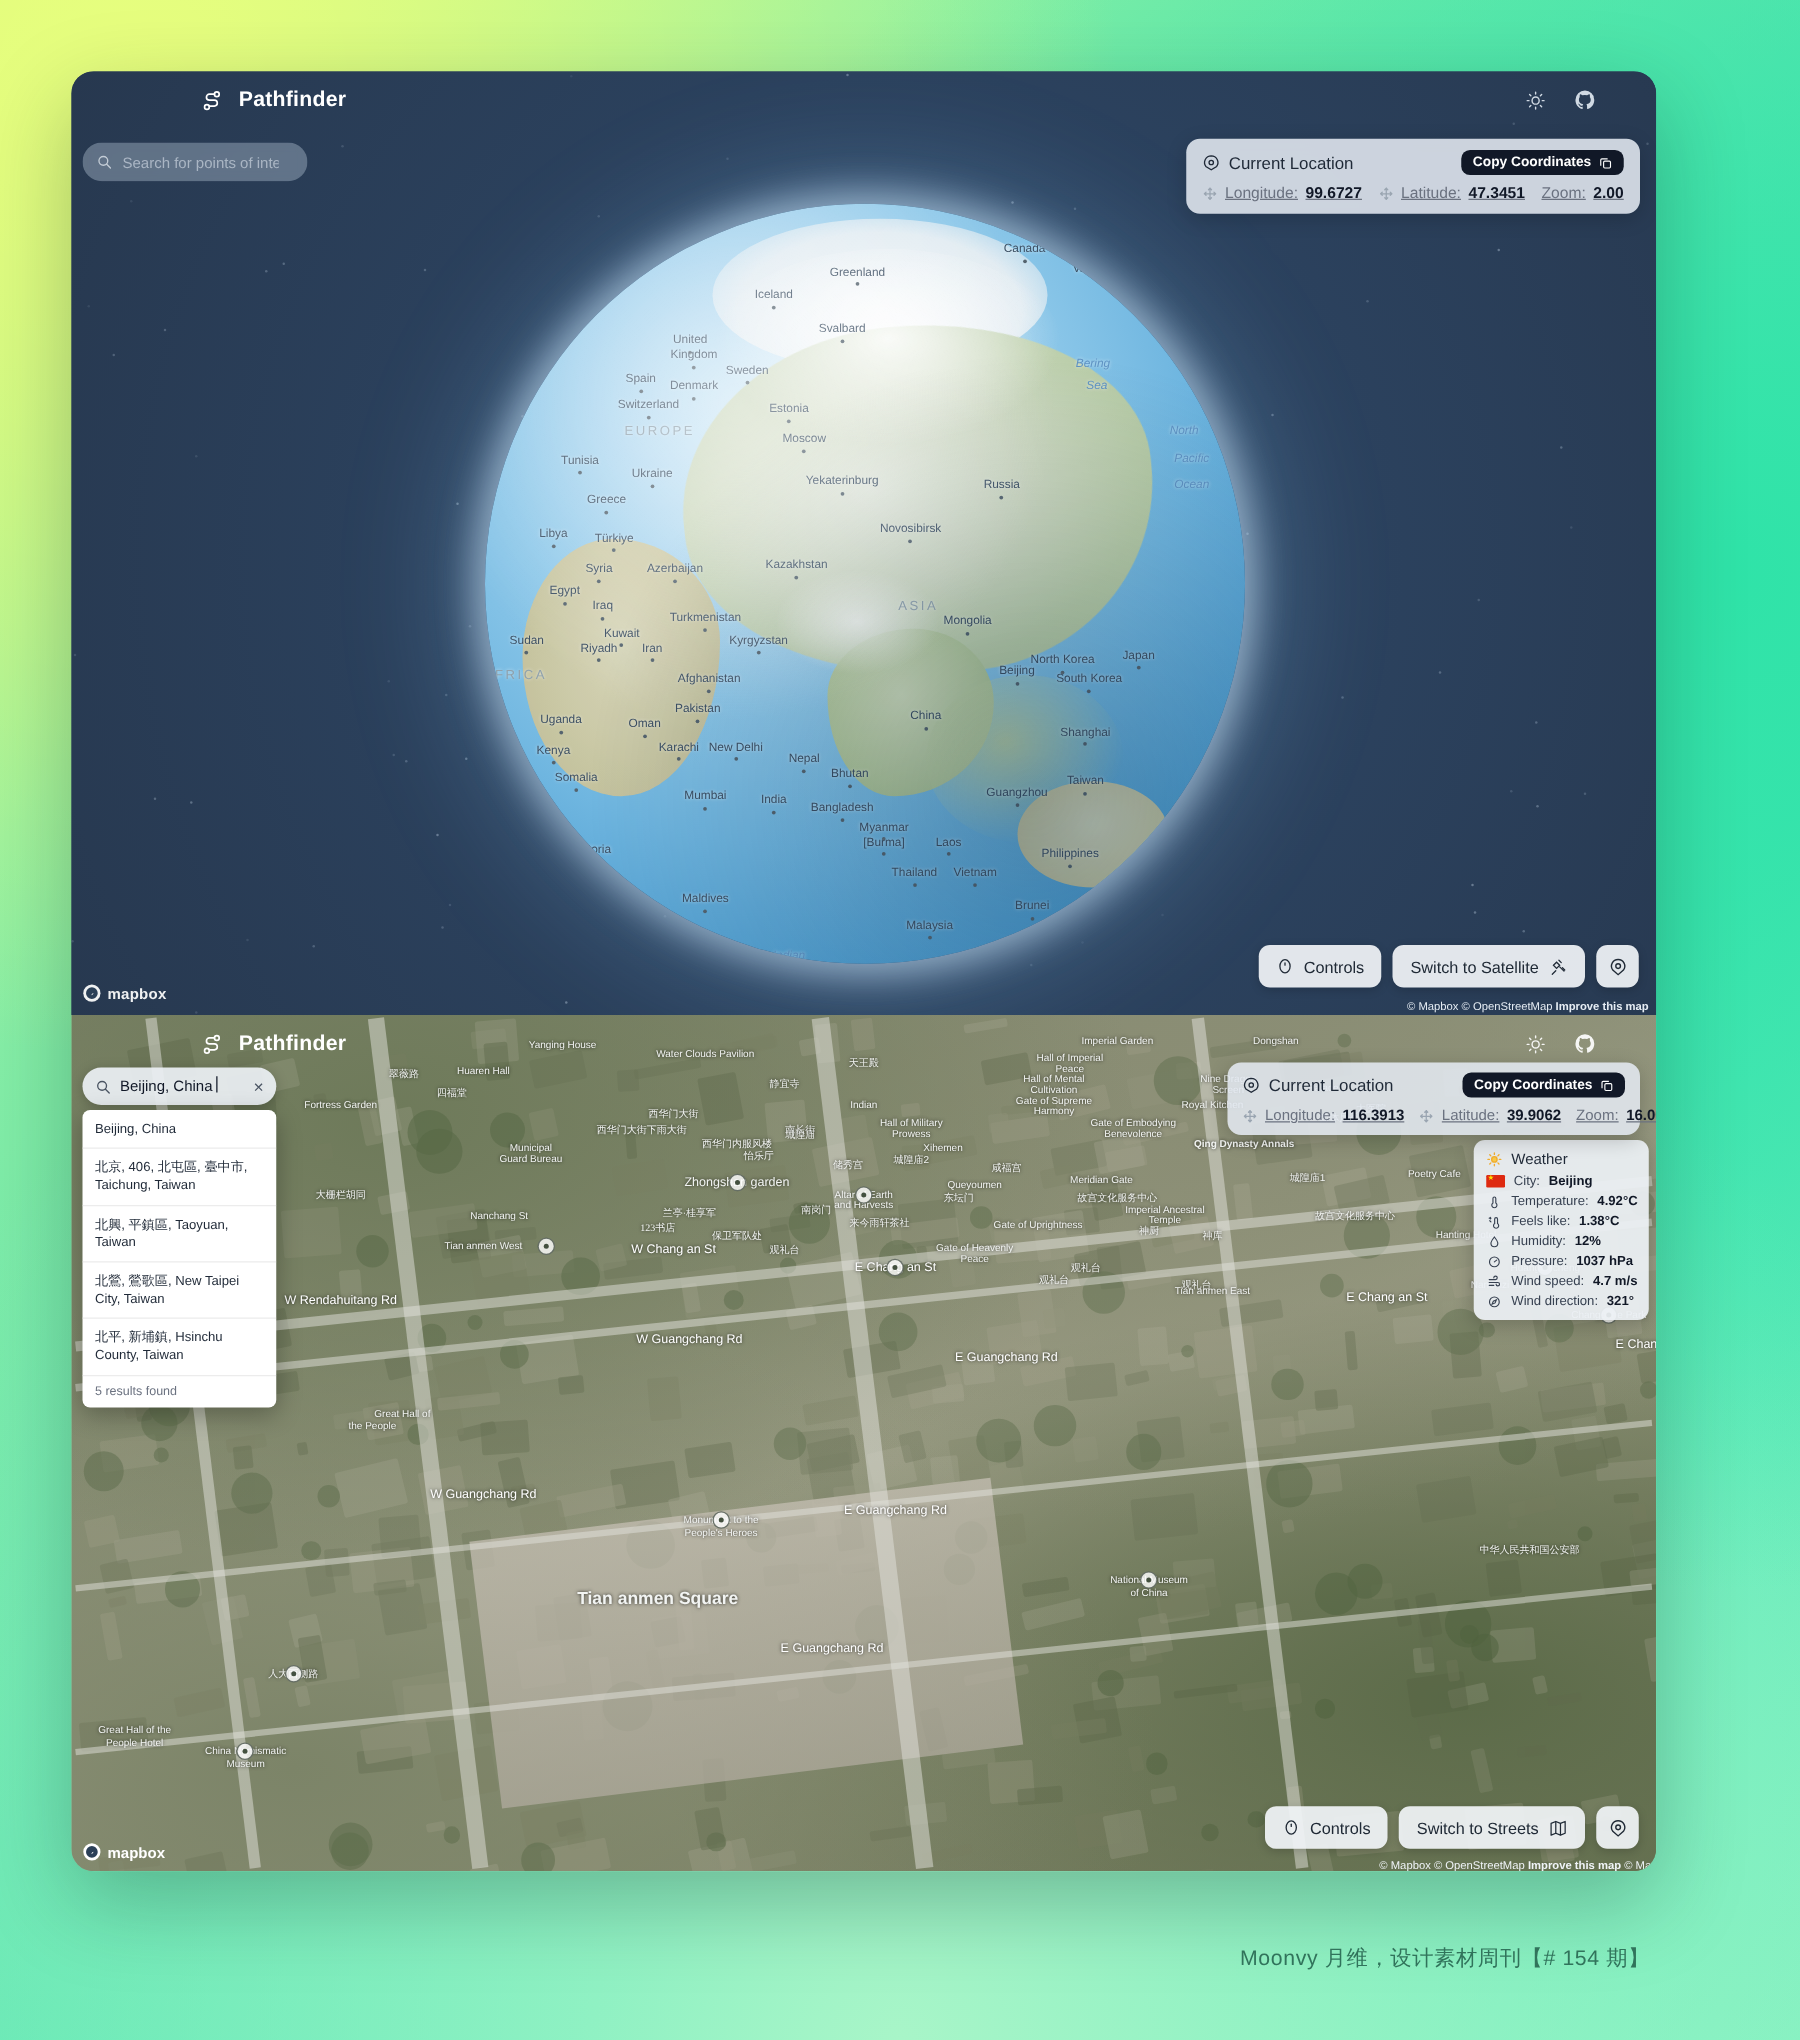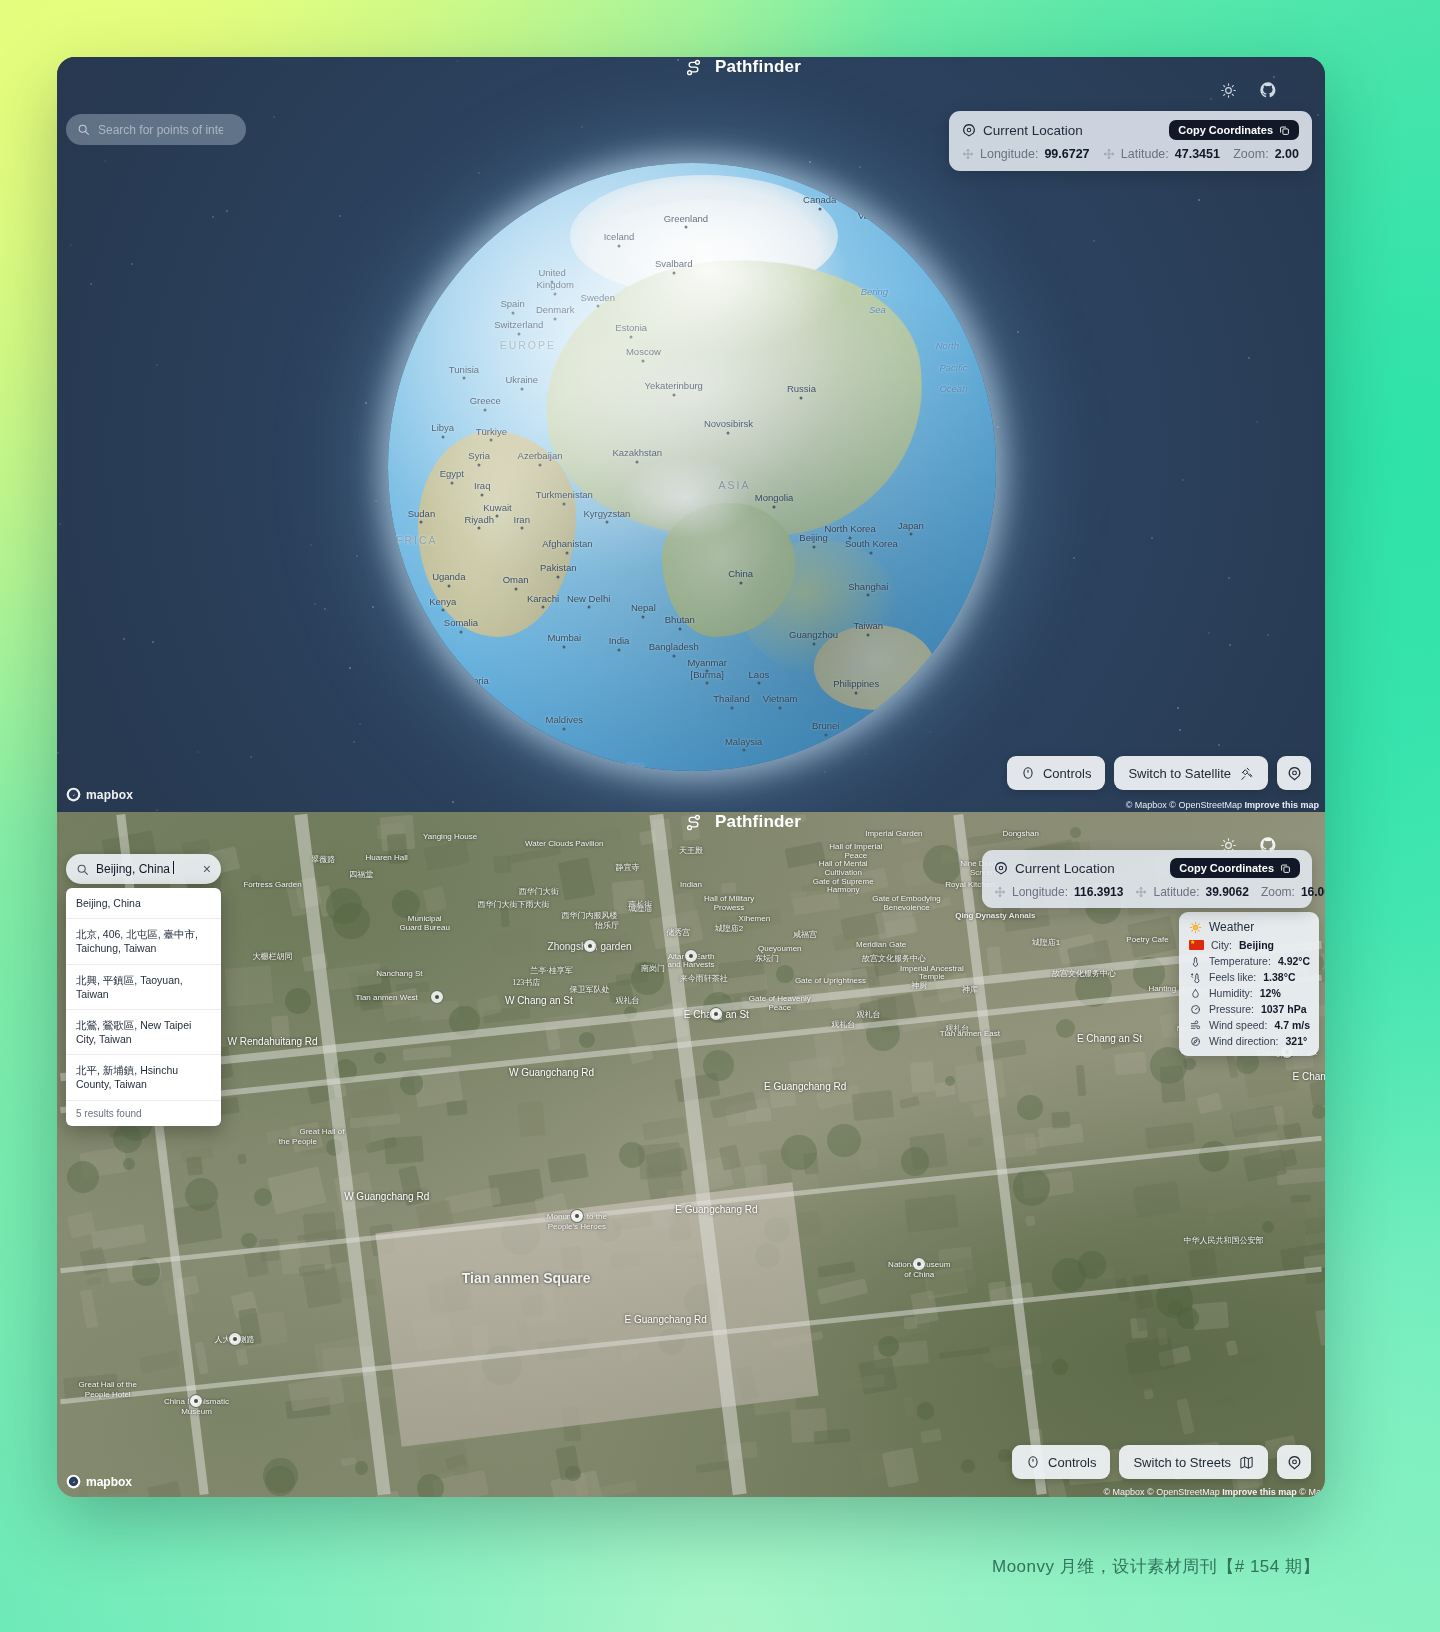--- a/index.html
+++ b/index.html
@@ -39,21 +39,21 @@
   .map1-bg {
     position: absolute; inset: 0;
     background:
       radial-gradient(circle at 53% 52%, #33506e 0%, #2c4360 40%, #27384f 100%);
   }
   .stars { position: absolute; inset: 0; opacity: .5; }
   .star { position: absolute; width: 2px; height: 2px; background:#cfe0f0; border-radius:50%; }
 
   .topbar {
     position: absolute; left:0; top:0; width: 100%; height: 46px;
-    display: flex; align-items: center; z-index: 20; flex-direction: column;
+    display: flex; align-items: center; z-index: 20;
   }
   .brand {
     display: flex; align-items: center; gap: 12px;
     margin-left: 103px;
   }
   .brand-title { color:#fff; font-size: 17px; font-weight: 600; letter-spacing:.2px; }
   .topbar-right { margin-left:auto; display:flex; align-items:center; gap: 14px; margin-right: 44px; }
   .icon-btn { width: 26px; height: 26px; display:flex; align-items:center; justify-content:center; cursor:pointer; opacity:.92; }
 
   .search-wrap { position: absolute; left: 9px; top: 57px; z-index: 25; }
@@ -79,21 +79,21 @@
     backdrop-filter: blur(6px);
     box-shadow: 0 4px 16px rgba(0,0,0,.18);
   }
   .info-row1 { display:flex; align-items:center; }
   .info-loc { display:flex; align-items:center; gap: 7px; font-size: 13.5px; color:#1f2937; }
   .copy-btn {
     margin-left:auto; display:flex; align-items:center; gap:6px;
     background:#111827; color:#fff; font-size: 11px; font-weight:600;
     padding: 4px 9px; border-radius: 7px; cursor:pointer; white-space:nowrap;
   }
-  .info-row2 { display:flex; align-items:center; gap: 6px; margin-top: 7px; font-size: 12.5px; color:#6b7280; white-space:nowrap;}
+  .info-row2 { display:flex; align-items:flex-end; gap: 6px; margin-top: 7px; font-size: 12.5px; color:#6b7280; white-space:nowrap;text-decoration:underline;}
   .info-row2 b { color:#111827; font-weight:700; }
   .info-sep { width: 7px; }
 
   
   .globe {
     position: absolute; left: 331px; top: 106px;
     width: 608px; height: 608px; border-radius: 50%;
     background:
       radial-gradient(circle at 38% 30%, #d6ecf8 0%, #b7dcf2 18%, #8fc9ea 38%, #6fb6e0 58%, #4f9ed0 78%, #3c86ba 100%);
     box-shadow: 0 0 28px 10px rgba(210,235,255,0.55), 0 0 90px 28px rgba(150,210,250,0.22);

